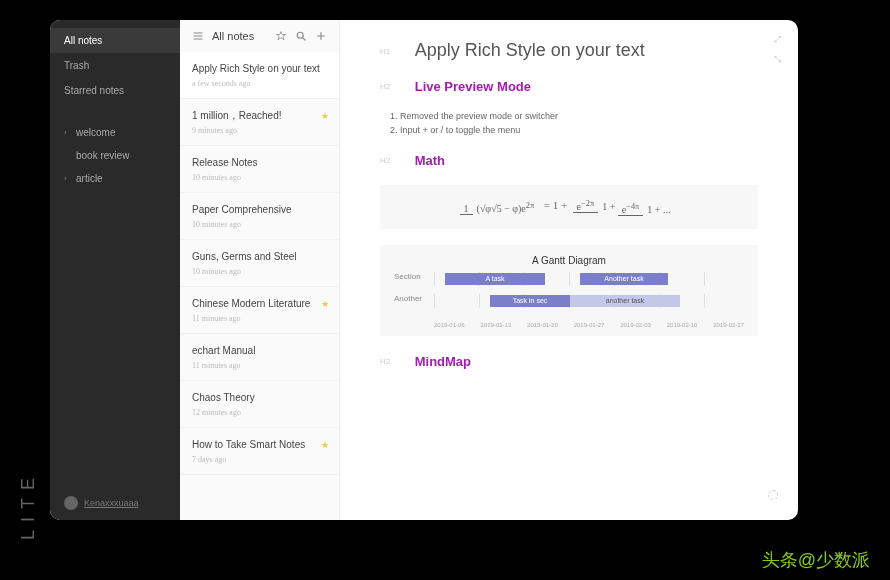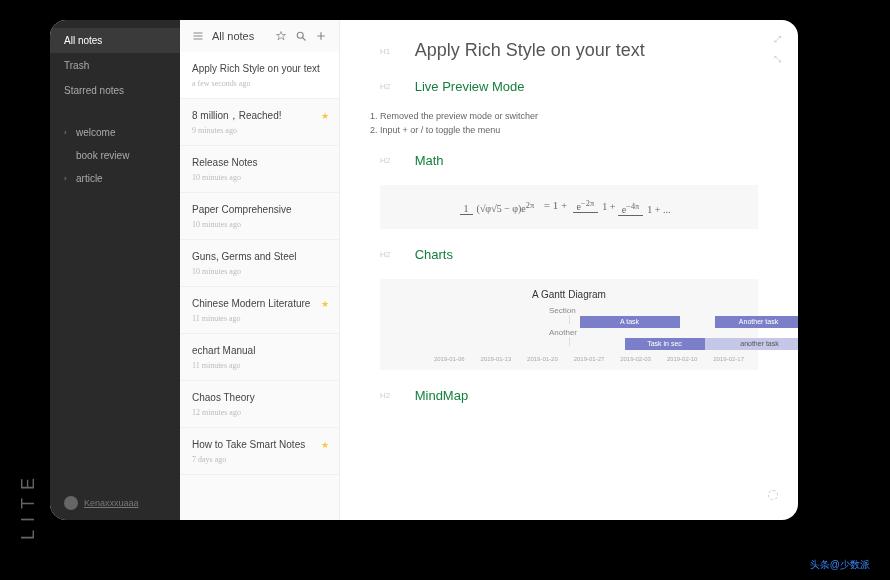--- a/index.html
+++ b/index.html
@@ -1,19 +1,19 @@
 <!DOCTYPE html>
 <html><head>
 <meta charset="utf-8">
 <style>
 * { margin: 0; padding: 0; box-sizing: border-box; }
 body { font-family: -apple-system, BlinkMacSystemFont, "Segoe UI", Helvetica, Arial, sans-serif; background: #000; width: 890px; height: 580px; overflow: hidden; position: relative; }
 .lite-brand { position: absolute; left: 18px; bottom: 40px; color: #666; font-size: 18px; letter-spacing: 8px; writing-mode: vertical-rl; transform: rotate(180deg); font-weight: 300; }
-.attribution { position: absolute; right: 20px; bottom: 8px; color: #3b82f6; font-size: 10px; }
-.app-window { position: absolute; left: 50px; top: 20px; width: 748px; height: 500px; background: #fff; border-radius: 16px; box-shadow: 0 8px 30px rgba(0,0,0,0.4); display: flex; overflow: hidden; }
+.attribution { position: absolute; right: 20px; bottom: 8px; color: #84cc16; font-size: 18px; }
+.app-window { position: absolute; left: 50px; top: 20px; width: 748px; height: 500px; background: #fff; border-radius: 10px; box-shadow: 0 8px 30px rgba(0,0,0,0.4); display: flex; overflow: hidden; }
 .sidebar { width: 130px; background: #2a2a2a; color: #aaa; font-size: 10px; display: flex; flex-direction: column; }
 .sidebar-top { padding: 8px 0; }
 .sidebar-item { padding: 7px 14px; cursor: pointer; }
 .sidebar-item.active { background: rgba(255,255,255,0.08); color: #fff; }
 .sidebar-folders { margin-top: 10px; }
 .folder-item { padding: 6px 14px; display: flex; align-items: center; gap: 4px; cursor: pointer; }
 .folder-chevron { width: 8px; font-size: 8px; color: #888; }
 .sidebar-footer { margin-top: auto; padding: 10px 14px; display: flex; align-items: center; gap: 6px; }
 .avatar { width: 14px; height: 14px; border-radius: 50%; background: #666; }
 .username { font-size: 9px; color: #777; text-decoration: underline; }
@@ -25,31 +25,31 @@
 .note-item.selected { background: #fff; }
 .note-title { font-size: 10px; color: #444; margin-bottom: 4px; line-height: 1.3; }
 .note-time { font-size: 8px; color: #bbb; font-family: Liberation Serif, serif; }
 .note-star { position: absolute; right: 10px; top: 12px; color: #f5c842; font-size: 9px; }
 .editor { flex: 1; padding: 20px 40px; overflow-y: auto; position: relative; }
 .win-controls { position: absolute; right: 14px; top: 14px; display: flex; flex-direction: column; gap: 10px; }
 .win-btn { width: 10px; height: 10px; color: #bbb; cursor: pointer; font-size: 9px; }
 .hblock { margin-bottom: 16px; }
 .hmarker { font-size: 8px; color: #ccc; margin-right: 20px; vertical-align: middle; }
 .h1text { font-size: 18px; font-weight: 400; color: #555; }
-.h2text { font-size: 13px; font-weight: 400; color: #15803d; }
-.content-list { font-size: 9px; color: #666; margin-bottom: 16px; }
+.h2text { font-size: 13px; font-weight: 700; color: #a21caf; }
+.content-list { font-size: 9px; color: #666; margin-left: 20px; margin-bottom: 16px; }
 .content-list li { margin-bottom: 4px; }
 .math-box { background: #f7f7f7; padding: 14px 20px; margin-bottom: 16px; font-family: serif; font-size: 11px; color: #666; text-align: center; }
 .frac { display: inline-block; vertical-align: middle; text-align: center; }
 .frac .num { border-bottom: 1px solid #666; padding: 0 4px; font-size: 10px; }
 .frac .den { padding: 0 4px; font-size: 10px; }
 .chart-box { background: #f7f7f7; padding: 10px 14px 8px; margin-bottom: 16px; }
 .chart-title { text-align: center; font-size: 10px; color: #333; margin-bottom: 6px; }
 .gantt { position: relative; height: 50px; }
-.gantt-row { display: flex; align-items: center; height: 18px; margin-bottom: 4px; flex-direction: column; }
+.gantt-row { display: flex; height: 18px; margin-bottom: 4px; }
 .gantt-label { width: 40px; font-size: 8px; color: #888; }
 .gantt-track { flex: 1; position: relative; height: 14px; border-left: 1px solid #ddd; }
 .gantt-track::before { content: ''; position: absolute; inset: 0; background: repeating-linear-gradient(to right, transparent 0, transparent 44px, #e0e0e0 44px, #e0e0e0 45px); }
 .gantt-bar { position: absolute; height: 12px; background: #7b7fc9; font-size: 7px; color: #fff; display: flex; align-items: center; justify-content: center; top: 1px; }
 .gantt-bar.light { background: #c5c7e8; color: #555; }
 .gantt-dates { display: flex; font-size: 6px; color: #aaa; margin-left: 40px; justify-content: space-between; }
 .loading-dot { position: absolute; right: 20px; bottom: 20px; width: 10px; height: 10px; border: 1px dashed #ccc; border-radius: 50%; }
 svg { display: block; }
 </style>
 </head>
@@ -102,21 +102,21 @@
       <svg class="header-icon" viewBox="0 0 16 16">
           <path stroke="currentColor" stroke-width="1.5" d="M8 3v10M3 8h10"></path>
         </svg>
     </div>
     <div id="notes-container">
         <div class="note-item selected">
           <div class="note-title">Apply Rich Style on your text</div>
           <div class="note-time">a few seconds ago</div>
         </div>
         <div class="note-item">
-          <div class="note-title">8 million，Reached!</div>
+          <div class="note-title">1 million，Reached!</div>
           <div class="note-time">9 minutes ago</div>
           <span class="note-star">★</span>
         </div>
         <div class="note-item">
           <div class="note-title">Release Notes</div>
           <div class="note-time">10 minutes ago</div>
         </div>
         <div class="note-item">
           <div class="note-title">Paper Comprehensive</div>
           <div class="note-time">10 minutes ago</div>
@@ -169,24 +169,20 @@
     <div class="hblock">
       <span class="hmarker">H2</span>
       <span class="h2text">Math</span>
     </div>
     <div class="math-box">
       <span class="frac"><span class="num">1</span><span class="den">(√φ√5 − φ)e<sup>2π</sup></span></span>
       &nbsp;=&nbsp;1 +&nbsp;
       <span class="frac"><span class="num">e<sup>−2π</sup></span><span class="den">1 + <span class="frac" style="font-size:8px"><span class="num">e<sup>−4π</sup></span><span class="den">1 + ...</span></span></span></span>
     </div>
 
-    <div class="hblock">
-      <span class="hmarker">H2</span>
-      <span class="h2text">Charts</span>
-    </div>
     <div class="chart-box">
       <div class="chart-title">A Gantt Diagram</div>
       <div class="gantt" id="gantt-rows">
           <div class="gantt-row">
             <div class="gantt-label">Section</div>
             <div class="gantt-track">
               <div class="gantt-bar" style="left: 10px; width: 100px;">A task</div>
               <div class="gantt-bar" style="left: 145px; width: 88px;">Another task</div>
             </div>
           </div>

